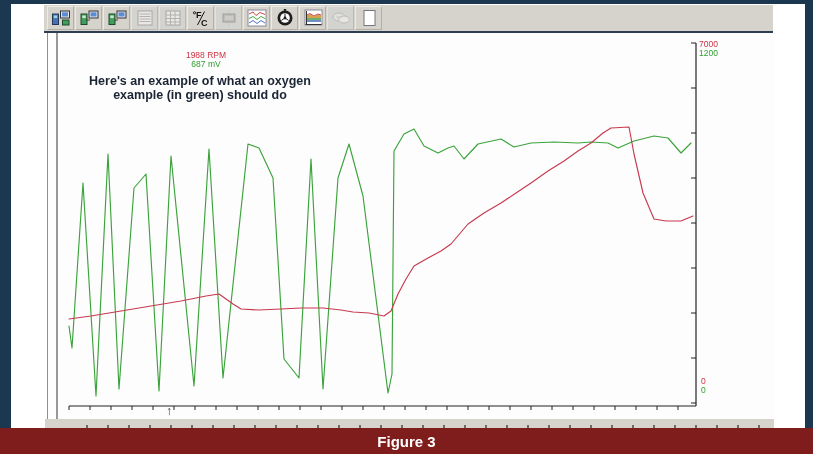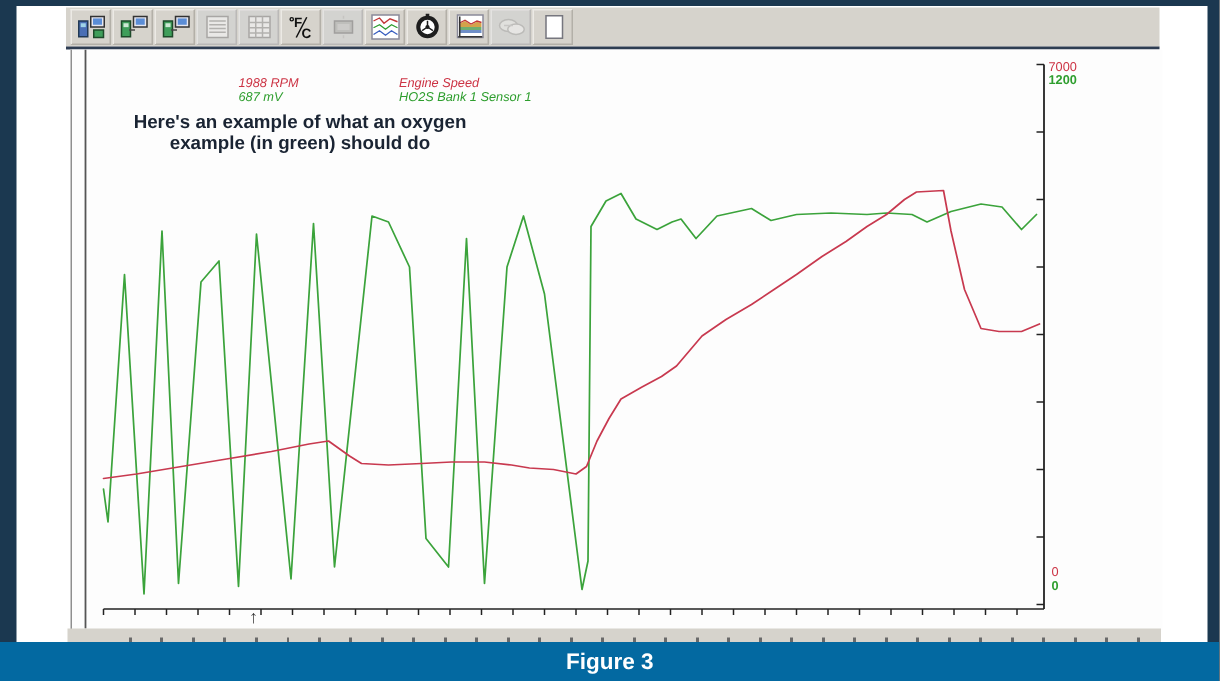--- a/index.html
+++ b/index.html
@@ -8,32 +8,32 @@
   .canvas-bg{position:absolute;left:11px;top:4px;width:794px;height:424px;background:#ffffff;}
   
   .toolbar{position:absolute;left:44px;top:5px;width:729px;height:26px;background:#d6d3cc;display:flex;align-items:center;padding-left:3px;}
   .toolbar-line{position:absolute;left:44px;top:31px;width:729px;height:2px;background:#2e3d52;}
   .tb-btn{width:27px;height:24px;flex:0 0 auto;display:flex;align-items:center;justify-content:center;background:#d6d3cc;border:1px solid;border-color:#eceae5 #b3b0a8 #b3b0a8 #eceae5;margin-right:1px;padding:0;cursor:pointer;}
   .tb-btn.disabled{opacity:.72;filter:grayscale(.9);}
   .tb-btn svg{display:block;}
   
   .plot{position:absolute;left:47px;top:33px;width:728px;height:387px;background:#fdfdfd;border-left:1px solid #8f8f8f;}
   .plot svg.graph{position:absolute;left:0;top:0;}
-  .readout{position:absolute;font-size:8.5px;line-height:9px;white-space:nowrap;font-style:italic;}
+  .readout{position:absolute;text-align:center;font-size:8.5px;line-height:9px;white-space:nowrap;}
   .readout .r-red{color:#cc3344;}
   .readout .r-green{color:#2e9e2e;}
   .annotation{position:absolute;left:10px;top:41px;width:256px;text-align:center;font-size:12.5px;line-height:14px;font-weight:bold;color:#1a2433;padding-left:28px;}
   .axis-lab{position:absolute;font-size:8.5px;line-height:9px;white-space:nowrap;}
   .axis-lab .r-red{color:#cc3344;display:block;}
-  .axis-lab .r-green{color:#2e9e2e;display:block;font-weight:bold;}
+  .axis-lab .r-green{color:#2e9e2e;display:block;}
   .cursor-mark{position:absolute;font-size:12px;color:#333;line-height:12px;}
   .bottom-strip{position:absolute;left:45px;top:419px;width:729px;height:9px;background:#d6d3cc;
     background-image:repeating-linear-gradient(90deg,rgba(0,0,0,0) 0 19px,#6a6a6a 19px 21px);
     background-size:100% 3px;background-position:22px 100%;background-repeat:no-repeat;}
-  .caption-bar{position:absolute;left:0;top:428px;width:813px;height:26px;background:#0369a1;display:flex;align-items:center;justify-content:center;}
+  .caption-bar{position:absolute;left:0;top:428px;width:813px;height:26px;background:#7f1d1d;display:flex;align-items:center;justify-content:center;}
   .caption-bar span{color:#ffffff;font-weight:bold;font-size:15px;}
 </style>
 </head>
 <body>
 
 <div class="stage">
   <div class="canvas-bg"></div>
 
   <div class="toolbar" id="toolbar">
       <button class="tb-btn">
@@ -213,24 +213,20 @@
         <line x1="643" y1="370" x2="648" y2="370" stroke="#222222" stroke-width="1"></line>
         <polyline points="21,293 24,315 35,150 48,363 60,121 71,356 86,155 98,141 111,358 123,123 146,353 161,116 175,345 200,111 211,115 225,145 236,326 251,345 263,126 275,356 290,145 301,111 315,163 340,360 344,341 346,118 356,101 366,96 376,113 390,120 400,115 406,113 416,126 430,111 453,106 466,114 483,110 506,109 530,110 543,109 560,110 570,115 586,108 606,103 620,105 633,120 643,110" fill="none" stroke="#3ba33b" stroke-width="1.15" stroke-linejoin="round" stroke-linecap="round"></polyline>
         <polyline points="21,286 43,283 73,278 103,273 133,268 158,263 171,261 185,271 193,276 211,277 233,276 253,275 275,275 293,277 305,279 321,280 336,283 343,278 350,261 358,246 366,233 380,225 393,218 403,211 420,191 436,180 453,170 468,160 483,150 500,138 516,128 530,118 543,110 555,100 563,95 581,94 586,121 595,160 606,186 618,188 633,188 645,183" fill="none" stroke="#c8394f" stroke-width="1.15" stroke-linejoin="round" stroke-linecap="round"></polyline>
       </svg>
 
     <div class="readout" style="left:111px;top:18px;width:94px;">
       <div class="r-red">1988 RPM</div>
       <div class="r-green">687 mV</div>
     </div>
 
-    <div class="readout" style="left:218px;top:18px;width:130px;">
-      <div class="r-red">Engine Speed</div>
-      <div class="r-green">HO2S Bank 1 Sensor 1</div>
-    </div>
 
     <div class="annotation">
       <div>Here's an example of what an oxygen</div>
       <div>example (in green) should do</div>
     </div>
 
     <div class="axis-lab" style="left:651px;top:7px;">
       <span class="r-red">7000</span>
       <span class="r-green">1200</span>
     </div>

